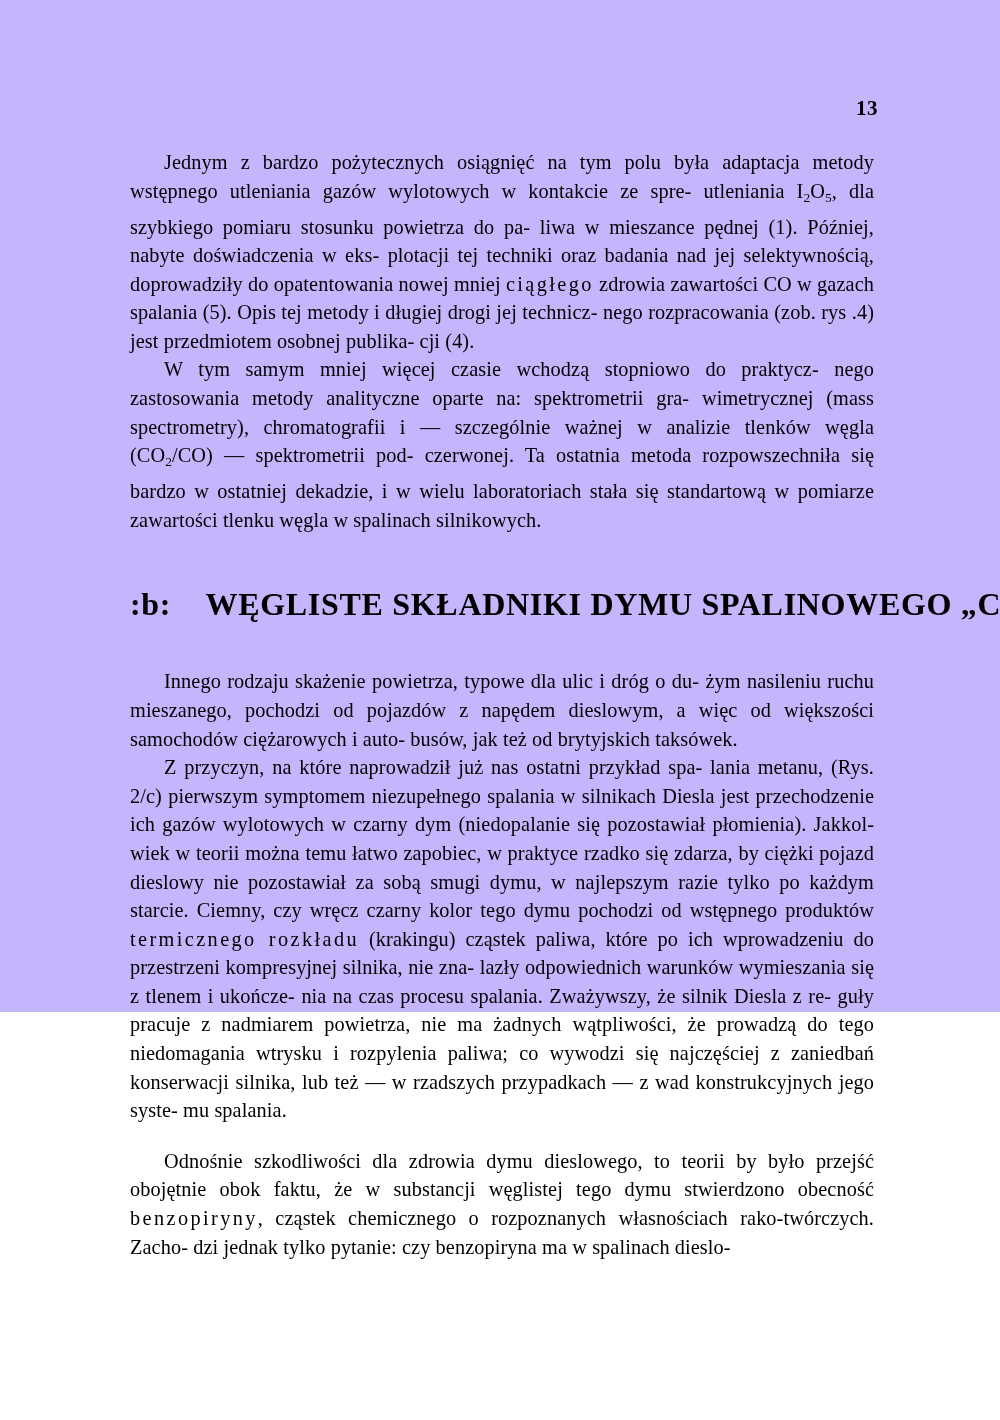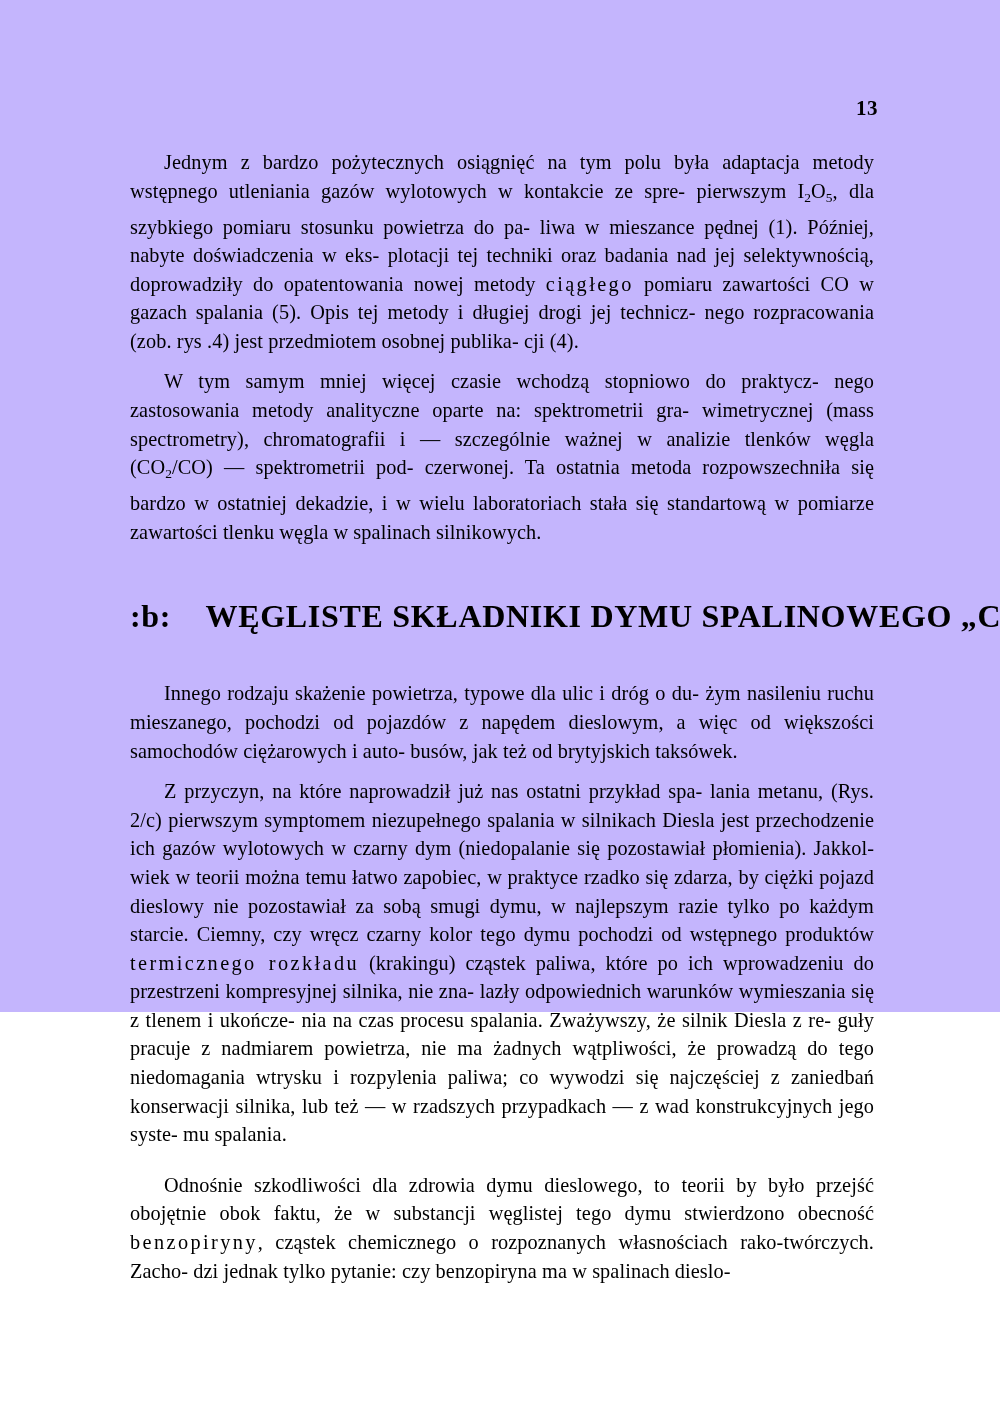--- a/index.html
+++ b/index.html
@@ -39,21 +39,21 @@
   }
   p.para {
     margin: 0;
     font-size: 20.3px;
     line-height: 28.6px;
     text-align: justify;
     text-justify: inter-word;
     letter-spacing: 0.1px;
   }
   p.para + p.para {
-    margin-top: 12px;
+    margin-top: 0px;
   }
   .indent {
     text-indent: 34px;
   }
   .spaced {
     letter-spacing: 2.4px;
   }
   .sub {
     font-size: 13.5px;
     vertical-align: -0.32em;
@@ -76,24 +76,24 @@
 <body>
 
 <div class="page">
 
   <div class="page-number">13</div>
 
   <div class="content">
 
     <p class="para indent"><span>Jednym z bardzo pożytecznych osiągnięć na tym polu była adaptacja</span>
 <span>metody wstępnego utleniania gazów wylotowych w kontakcie ze spre-</span>
-<span><span>pierwszym I</span><span class="sub">2</span><span>O</span><span class="sub">5</span><span>, dla szybkiego pomiaru stosunku powietrza do pa-</span></span>
+<span><span>utleniania I</span><span class="sub">2</span><span>O</span><span class="sub">5</span><span>, dla szybkiego pomiaru stosunku powietrza do pa-</span></span>
 <span>liwa w mieszance pędnej (1).    Później, nabyte doświadczenia w eks-</span>
 <span>plotacji tej techniki oraz badania nad jej selektywnością, doprowadziły</span>
-<span><span>do opatentowania nowej metody </span><span class="spaced">ciągłego</span><span> pomiaru zawartości CO</span></span>
+<span><span>do opatentowania nowej mniej </span><span class="spaced">ciągłego</span><span> zdrowia zawartości CO</span></span>
 <span>w gazach spalania (5).    Opis tej metody i długiej drogi jej technicz-</span>
 <span>nego rozpracowania (zob. rys .4) jest przedmiotem osobnej publika-</span>
 <span>cji  (4).</span></p>
 
     <p class="para indent"><span>W tym samym mniej więcej czasie wchodzą stopniowo do praktycz-</span>
 <span>nego zastosowania metody analityczne oparte na: spektrometrii gra-</span>
 <span>wimetrycznej (mass spectrometry), chromatografii  i  — szczególnie</span>
 <span><span>ważnej w analizie    tlenków węgla  (CO</span><span class="sub">2</span><span>/CO)  —  spektrometrii pod-</span></span>
 <span>czerwonej. Ta ostatnia metoda rozpowszechniła się bardzo w ostatniej</span>
 <span>dekadzie, i w wielu laboratoriach stała się standartową w pomiarze</span>

